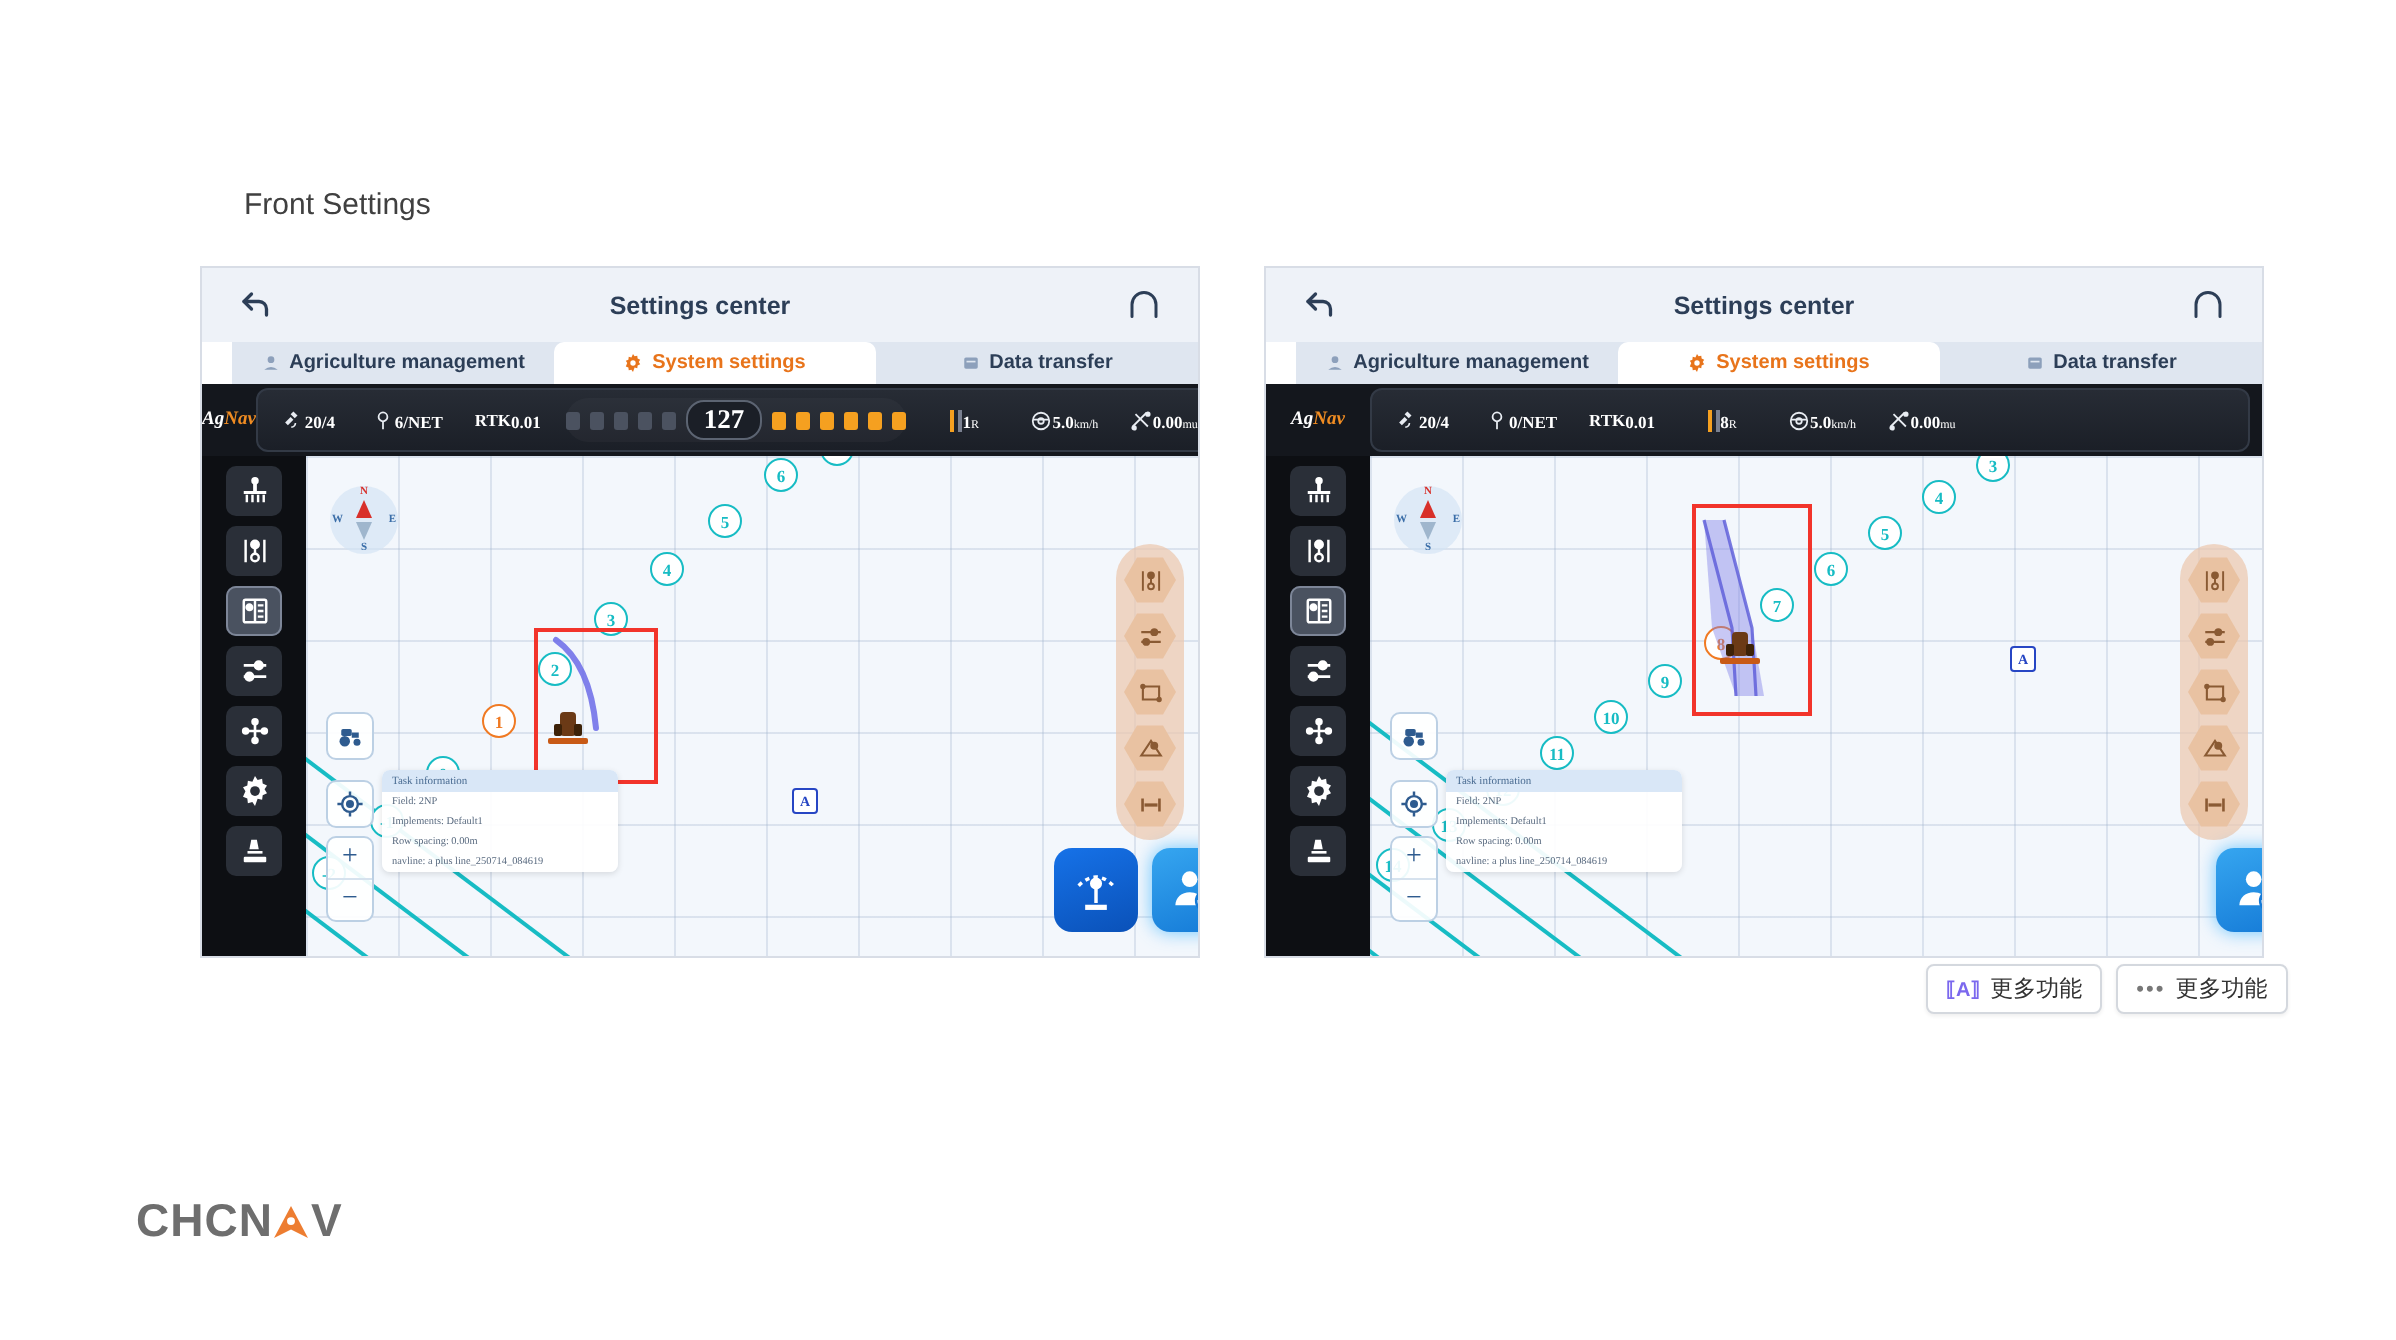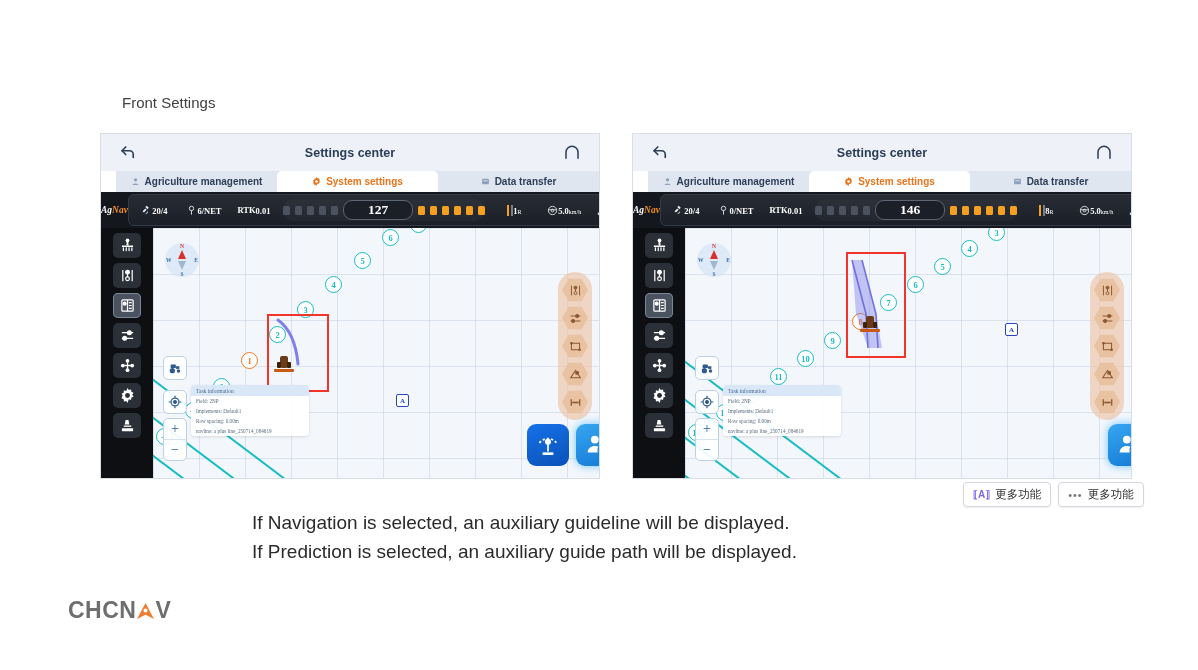--- a/index.html
+++ b/index.html
@@ -49,21 +49,21 @@
   .sb-item{display:flex;align-items:flex-start;justify-content:center;
            min-width:42px;padding:0 4px;}
   .sb-item .ic{height:11px;display:flex;align-items:center;color:#e8ecf2;}
   .sb-item .v{font-size:8.5px;font-weight:bold;margin-top:1px;white-space:nowrap;}
   .sb-item .v small{font-size:6px;font-weight:normal;}
   .sb-item .lab{font-size:8.5px;font-weight:bold;}
   .gauge{flex:1;display:flex;align-items:center;justify-content:center;gap:5px;
          margin:0 4px;height:22px;border-radius:11px;background:rgba(255,255,255,.03);}
   .seg{width:7px;height:9px;border-radius:1.5px;background:#4b5260;}
   .seg.on{background:#F5A020;}
-  .bignum{font-size:13.5px;font-weight:bold;color:#fff;padding:1px 24px;border:1px solid #5c6472;
+  .bignum{font-size:13.5px;font-weight:bold;color:#fff;padding:1px 8px;border:1px solid #5c6472;
           border-radius:9px;background:#1b1f27;}
   .rbar{display:flex;gap:1.5px;align-items:flex-end;height:11px;}
   .rbar b{display:block;width:2.5px;height:11px;background:#F5A020;}
   .rbar b.d{background:#7a8090;}
 
   
   .map{position:absolute;left:52px;right:0;top:36px;bottom:0;background:#f3f7fc;overflow:hidden;}
   .map .grid{position:absolute;inset:0;
     background-image:linear-gradient(to right,rgba(160,180,205,.30) 1px,transparent 1px),
                      linear-gradient(to bottom,rgba(160,180,205,.30) 1px,transparent 1px);
@@ -531,34 +531,20 @@
                   <circle cx="8" cy="5" r="3.2"></circle>
                   <path d="M8 8.2V14"></path>
                 </svg>
             </span>
             <span class="v">0/NET</span>
           </div>
           <div class="sb-item">
             <span class="lab">RTK</span>
             <span class="v">0.01</span>
           </div>
-          <div class="gauge">
-            <span class="seg"></span>
-            <span class="seg"></span>
-            <span class="seg"></span>
-            <span class="seg"></span>
-            <span class="seg"></span>
-            <span class="bignum">146</span>
-            <span class="seg on"></span>
-            <span class="seg on"></span>
-            <span class="seg on"></span>
-            <span class="seg on"></span>
-            <span class="seg on"></span>
-            <span class="seg on"></span>
-          </div>
           <div class="sb-item">
             <span class="ic rbar">
                 <b></b>
                 <b class="d"></b>
               </span>
             <span class="v"><span>8</span><small>R</small></span>
           </div>
           <div class="sb-item">
             <span class="ic">
               <svg width="11" height="11" viewBox="0 0 16 16" fill="none" stroke="currentColor" stroke-width="1.3">
@@ -776,24 +762,20 @@
     <div class="ocrbtn">
       <span class="ai">⟦A⟧</span>
       <span>更多功能</span>
     </div>
     <div class="ocrbtn">
       <span class="dots">•••</span>
       <span>更多功能</span>
     </div>
   </div>
 
-  <div class="caption">
-    <div>If Navigation is selected, an auxiliary guideline will be displayed.</div>
-    <div>If Prediction is selected, an auxiliary guide path will be displayed.</div>
-  </div>
 
   <div class="logo">
     <span>CHCN</span>
     <span class="nav-a">
       <svg width="19" height="17" viewBox="0 0 20 18">
           <path d="M10 0 L19 17 L10 12.5 L1 17 Z" fill="#ED7D31"></path>
           <circle cx="10" cy="8" r="2.1" fill="#fff"></circle>
         </svg>
     </span>
     <span>V</span>

